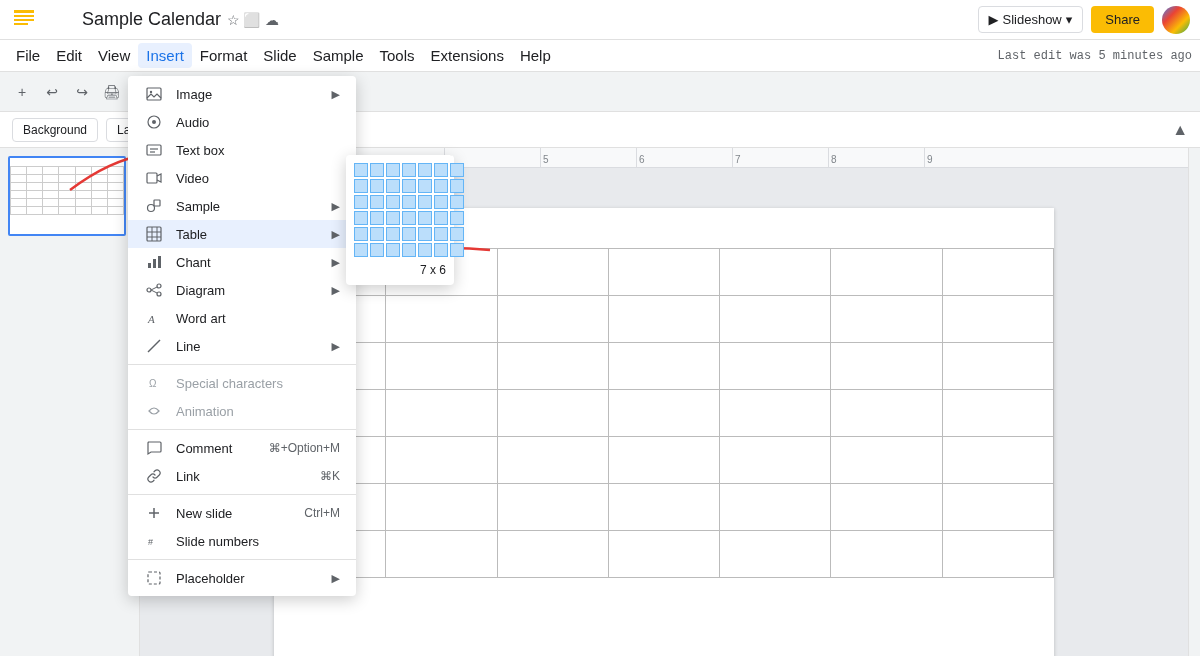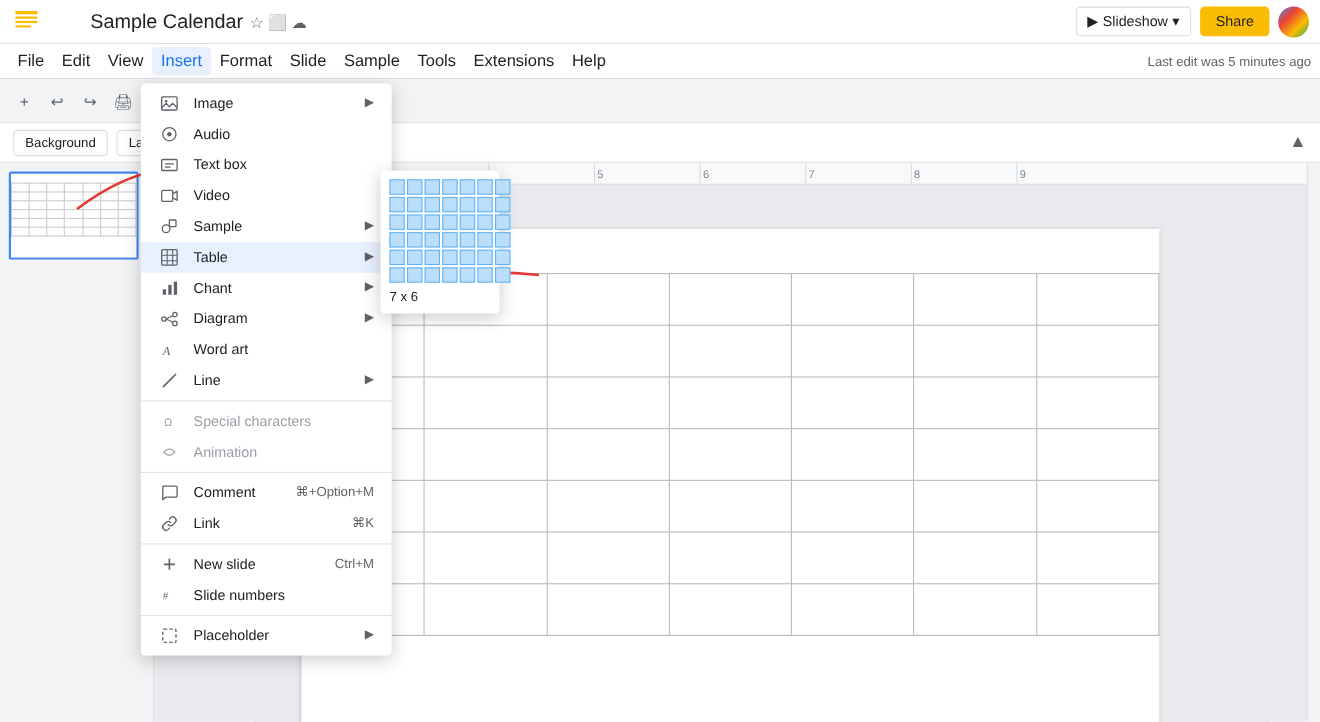--- a/index.html
+++ b/index.html
@@ -30,21 +30,21 @@
     
     .menu-bar {
       display: flex; align-items: center; height: 32px;
       background: #fff; padding: 0 8px; border-bottom: 1px solid #e0e0e0;
     }
     .menu-item {
       padding: 4px 8px; cursor: pointer; border-radius: 4px; font-size: 15px; color: #202124;
     }
     .menu-item:hover, .menu-item.active { background: #e8eaed; }
     .menu-item.active { background: #e8f0fe; color: #1a73e8; }
-    .last-edit { margin-left: auto; color: #5f6368; font-size: 12px; }
+    .last-edit { margin-left: auto; color: #5f6368; font-size: 12px; font-family: Liberation Mono, monospace; }
 
     
     .toolbar {
       display: flex; align-items: center; height: 40px;
       background: #f1f3f4; padding: 0 8px; border-bottom: 1px solid #e0e0e0; gap: 2px;
     }
     .toolbar-btn {
       width: 28px; height: 28px; display: flex; align-items: center; justify-content: center;
       cursor: pointer; border-radius: 4px; border: none; background: transparent; color: #5f6368; font-size: 14px;
     }
@@ -97,21 +97,21 @@
     }
 
     
     .dropdown-menu {
       position: fixed; top: 76px; left: 128px;
       background: #fff; border-radius: 4px; box-shadow: 0 4px 16px rgba(0,0,0,0.2);
       width: 228px; z-index: 1000; padding: 4px 0;
     }
     .menu-divider { height: 1px; background: #e0e0e0; margin: 4px 0; }
     .menu-row {
-      display: flex; align-items: flex-start; padding: 6px 16px;
+      display: flex; align-items: center; padding: 6px 16px;
       cursor: pointer; color: #202124; font-size: 13px;
       position: relative;
     }
     .menu-row.highlighted { background: #e8f0fe; }
     .menu-row.disabled { color: #9aa0a6; cursor: default; }
     .menu-row .icon { width: 20px; margin-right: 12px; display: flex; align-items: center; justify-content: center; color: #5f6368; }
     .menu-row .shortcut { margin-left: auto; color: #5f6368; font-size: 12px; }
     .menu-row .arrow { margin-left: auto; color: #5f6368; font-size: 11px; }
 
     
@@ -122,21 +122,21 @@
       width: 108px;
     }
     .table-grid {
       display: grid; grid-template-columns: repeat(7, 14px); gap: 2px; margin-bottom: 6px;
     }
     .table-cell {
       width: 14px; height: 14px; border: 1px solid #c5cae9;
       background: #e8eaf6; cursor: pointer;
     }
     .table-cell.highlighted { background: #bbdefb; border-color: #64b5f6; }
-    .table-label { text-align: left; font-size: 12px; color: #202124; }
+    .table-label { text-align: right; font-size: 12px; color: #202124; }
 
     
     .red-arrow {
       position: fixed; z-index: 998; pointer-events: none;
     }
   </style>
 </head>
 <body>
 
 <div class="title-bar">

